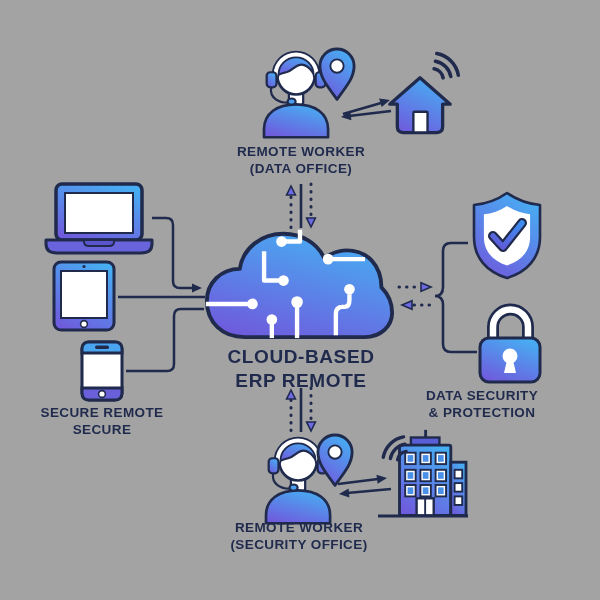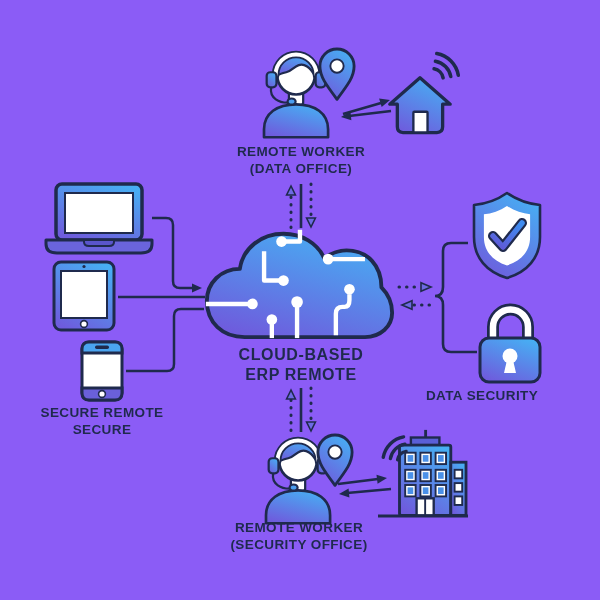--- a/index.html
+++ b/index.html
@@ -1,26 +1,26 @@
 <!DOCTYPE html>
 <html><head>
 <meta charset="utf-8">
 <style>
   html,body{margin:0;padding:0;}
   .canvas{
-    position:relative;width:600px;height:600px;background:#8b5cf6;
+    position:relative;width:600px;height:600px;background:#a3a3a3;
     font-family:"Liberation Sans",sans-serif;overflow:hidden;
   }
   .art{position:absolute;left:0;top:0;}
   .label{
     position:absolute;text-align:center;color:#1f2a4d;font-weight:700;
     font-size:13.5px;line-height:1.26;letter-spacing:.4px;white-space:nowrap;
   }
   .label span{display:block;}
-  .label.cloud-label{font-size:16px;letter-spacing:.6px;font-weight:800;}
+  .label.cloud-label{font-size:19px;letter-spacing:.6px;font-weight:800;}
 </style>
 </head>
 <body>
 
 <div class="canvas">
 
 <svg class="art" width="600" height="600" viewBox="0 0 600 600">
   <defs>
     <linearGradient id="grad" x1="0.75" y1="0" x2="0.25" y2="1">
       <stop offset="0" stop-color="#47aef3"></stop>
@@ -218,20 +218,21 @@
   <span>ERP REMOTE</span>
 </div>
 
 <div class="label" style="left:18px;top:404px;width:168px;">
   <span>SECURE REMOTE</span>
   <span>SECURE</span>
 </div>
 
 <div class="label" style="left:396px;top:387px;width:172px;">
   <span>DATA SECURITY</span>
+  <span>&amp; PROTECTION</span>
 </div>
 
 <div class="label" style="left:189px;top:519px;width:220px;">
   <span>REMOTE WORKER</span>
   <span>(SECURITY OFFICE)</span>
 </div>
 
 </div>
 
 </body></html>

